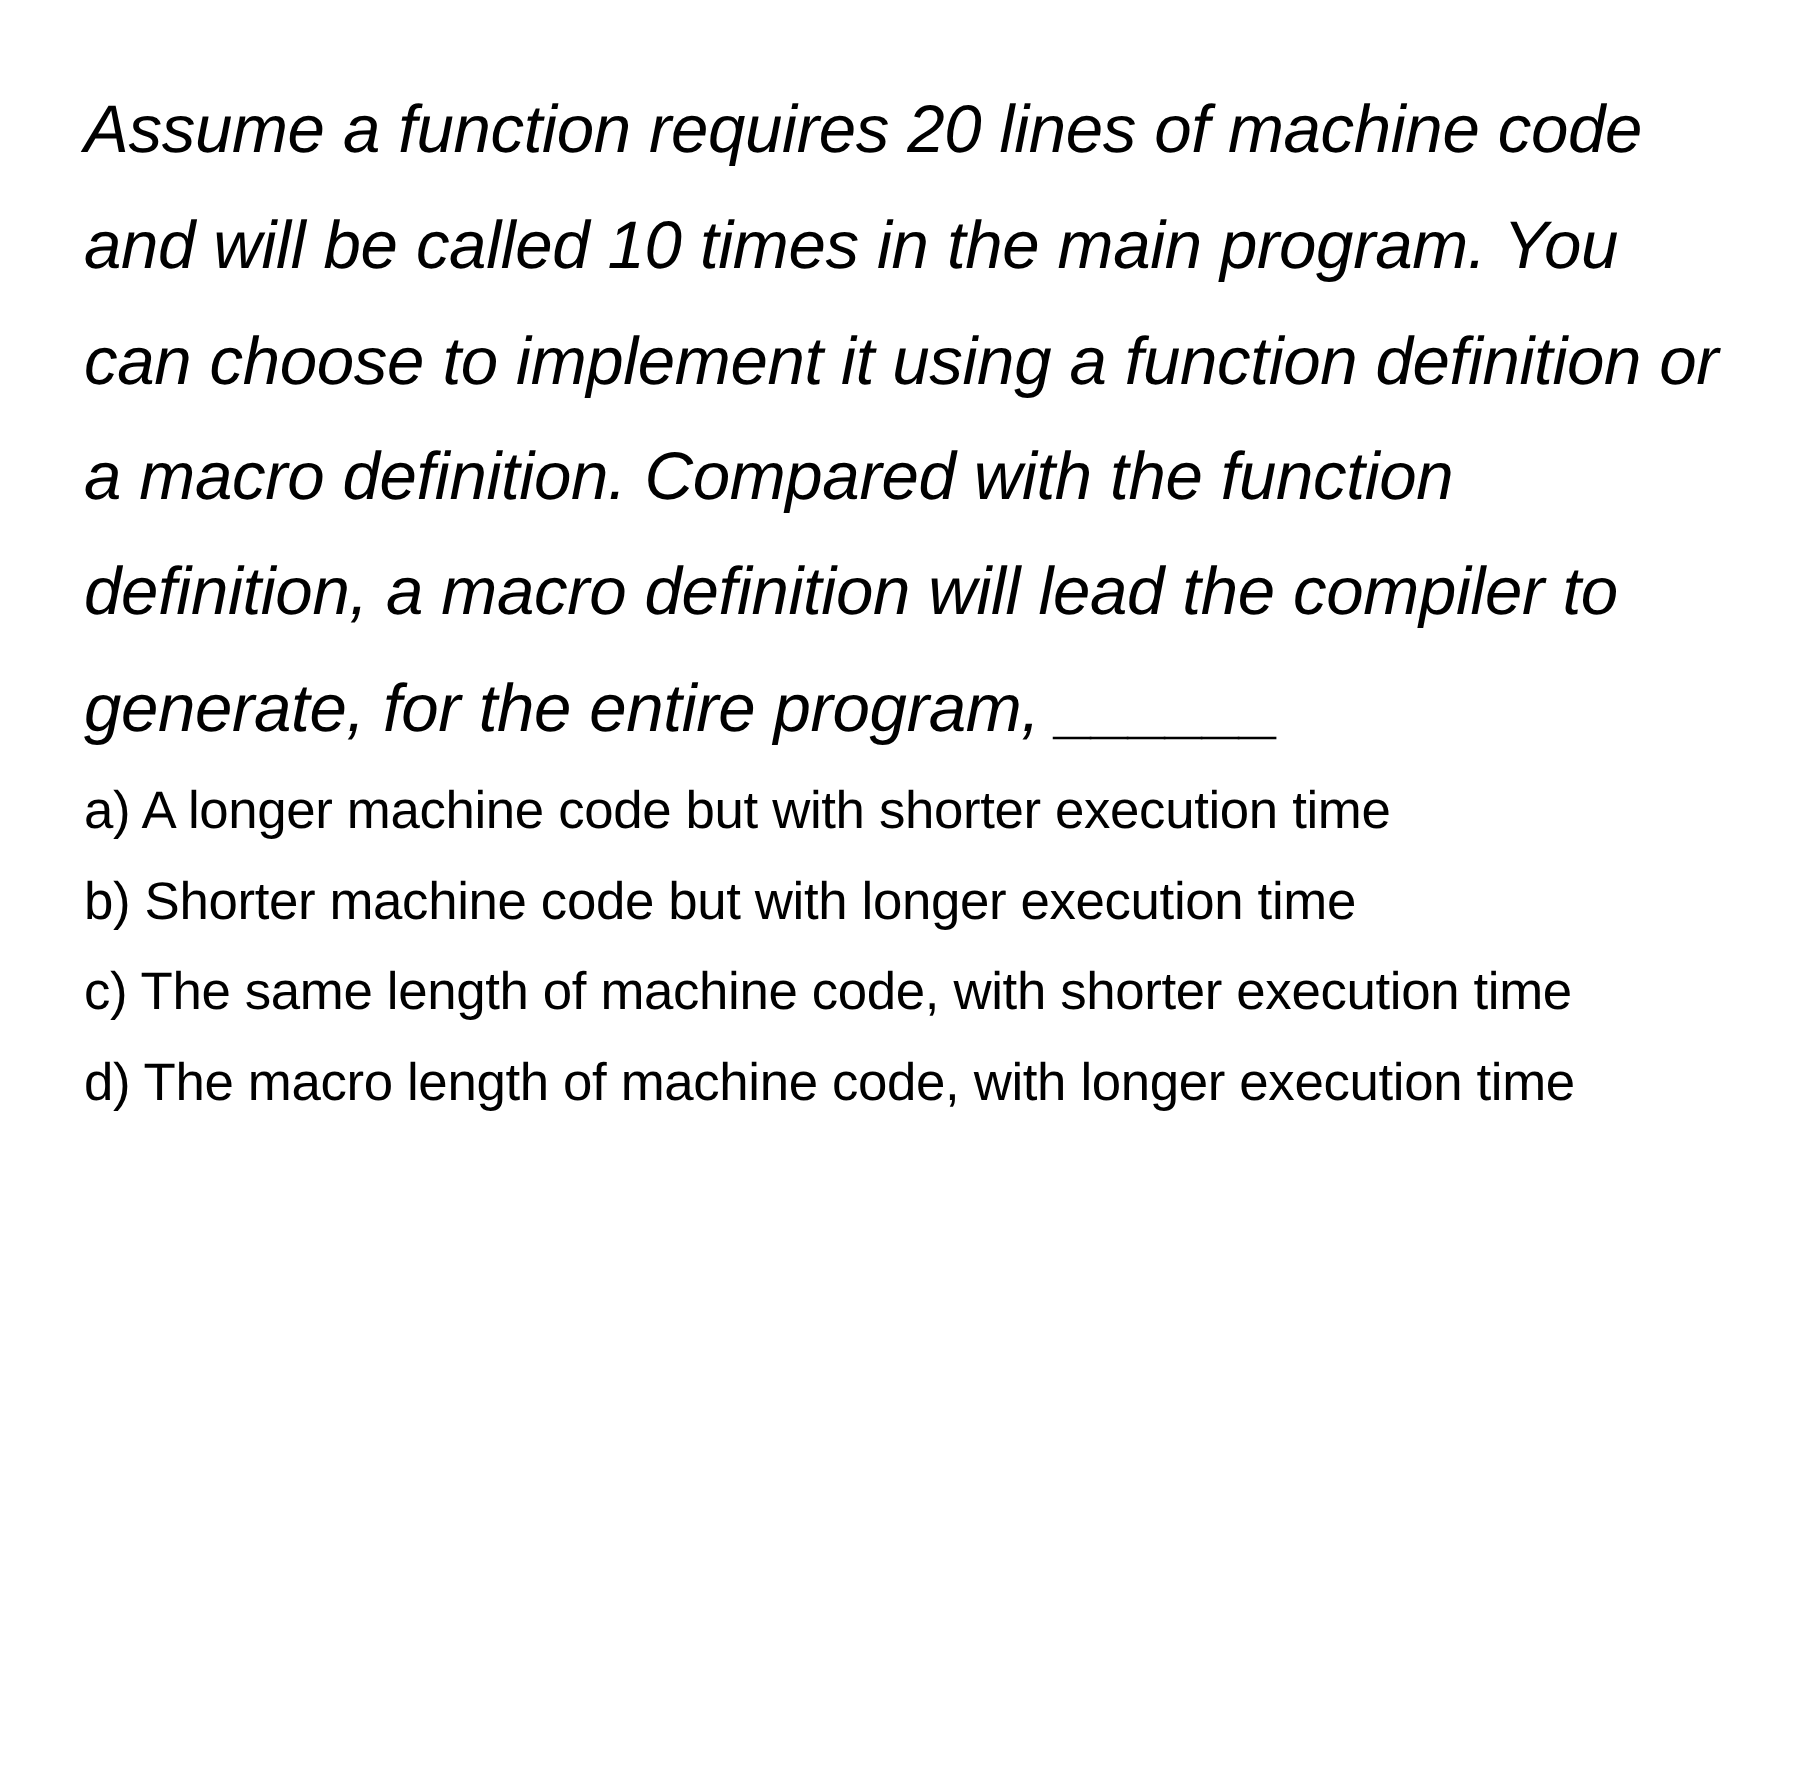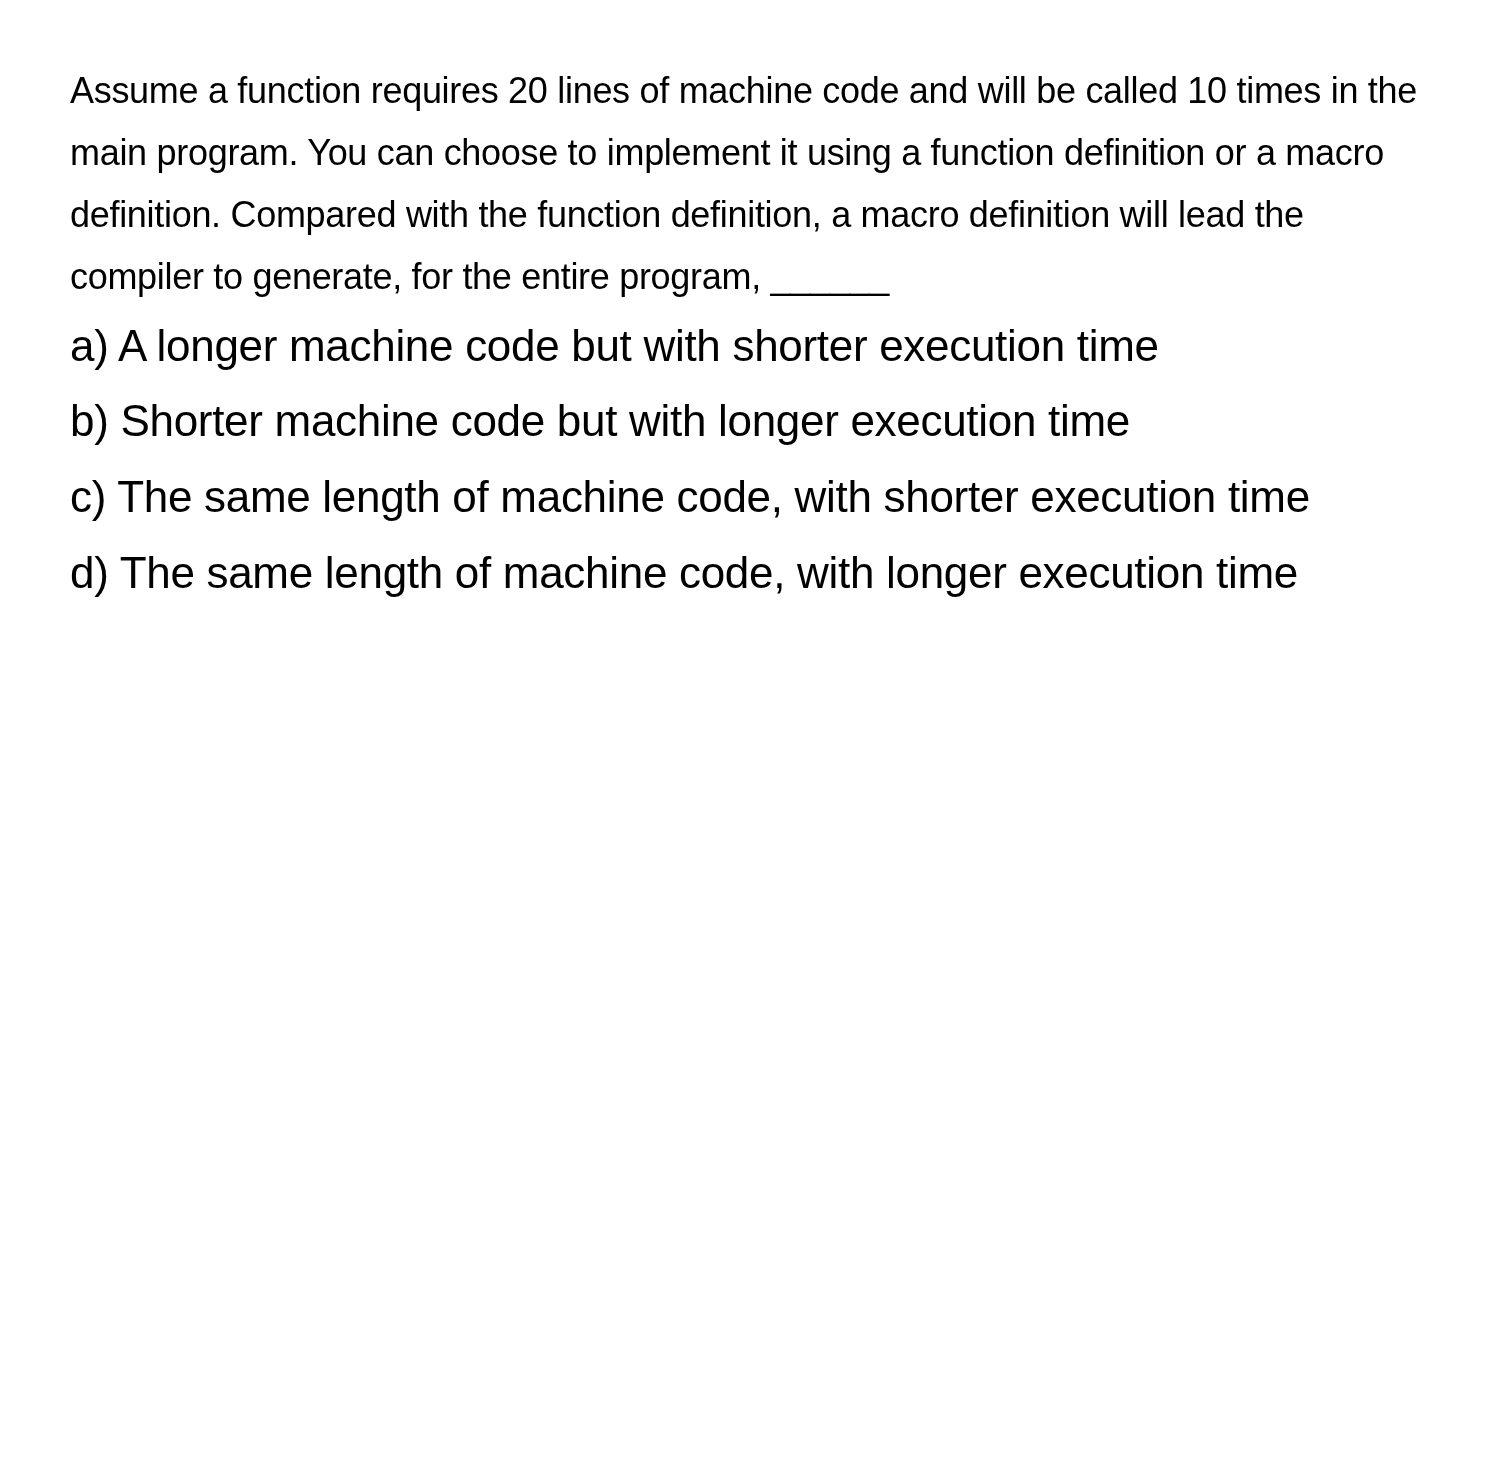--- a/index.html
+++ b/index.html
@@ -9,33 +9,34 @@
     }
     body {
       width: 1500px;
       height: 1480px;
       background: #ffffff;
       font-family: -apple-system, BlinkMacSystemFont, "Segoe UI", Helvetica, Arial, sans-serif;
       padding: 60px 60px 60px 70px;
       color: #000000;
     }
     .question-text {
-      font-size: 36px;
+      font-size: 56px;
       line-height: 1.72;
       font-weight: 400;
       letter-spacing: -0.3px;
       margin-bottom: 0;
+      font-style: italic;
     }
     .option {
       font-size: 44px;
       line-height: 1.72;
       font-weight: 400;
       letter-spacing: -0.3px;
     }
   </style>
 </head>
 <body>
 
 <div class="question-text">Assume a function requires 20 lines of machine code and will be called 10 times in the main program. You can choose to implement it using a function definition or a macro definition. Compared with the function definition, a macro definition will lead the compiler to generate, for the entire program, ______</div>
 <div class="option">a) A longer machine code but with shorter execution time</div>
 <div class="option">b) Shorter machine code but with longer execution time</div>
 <div class="option">c) The same length of machine code, with shorter execution time</div>
-<div class="option">d) The same length of machine code, with longer execution time</div>
+<div class="option">d) The macro length of machine code, with longer execution time</div>
 
 </body></html>

